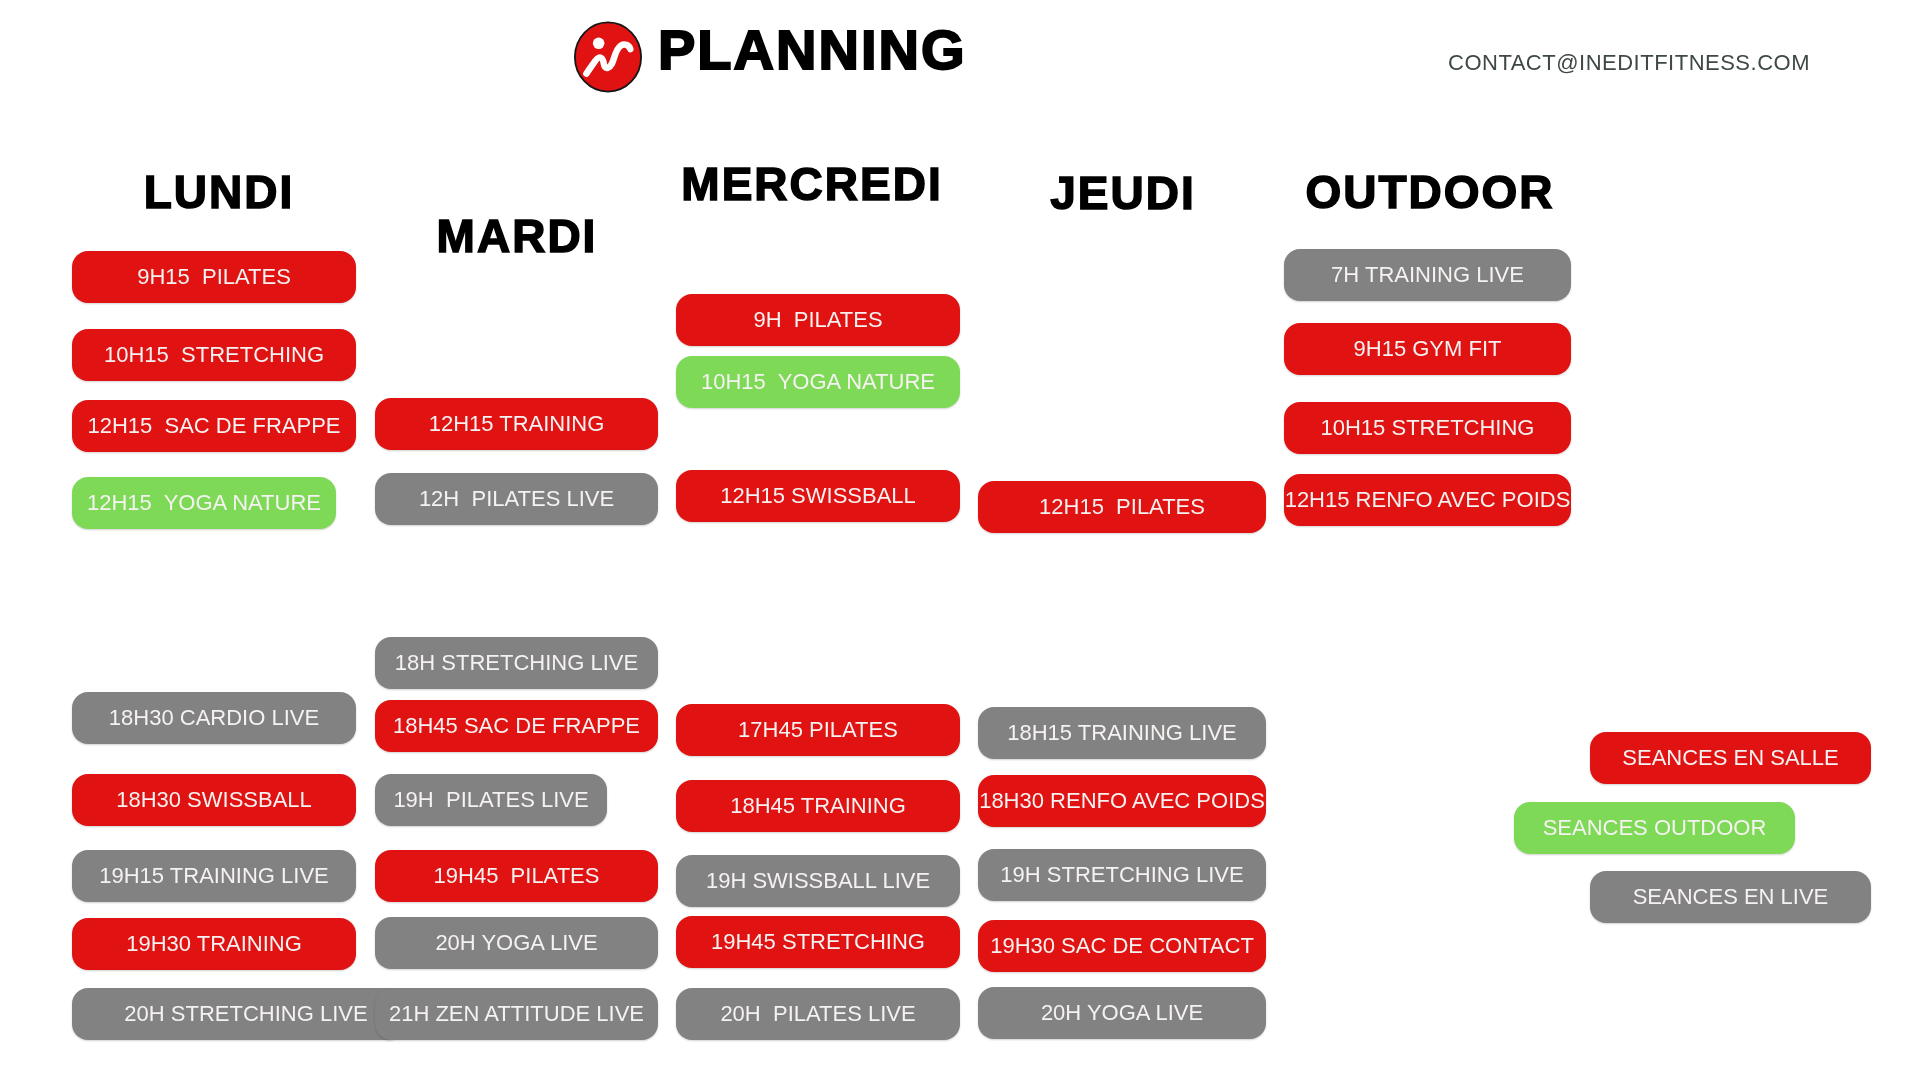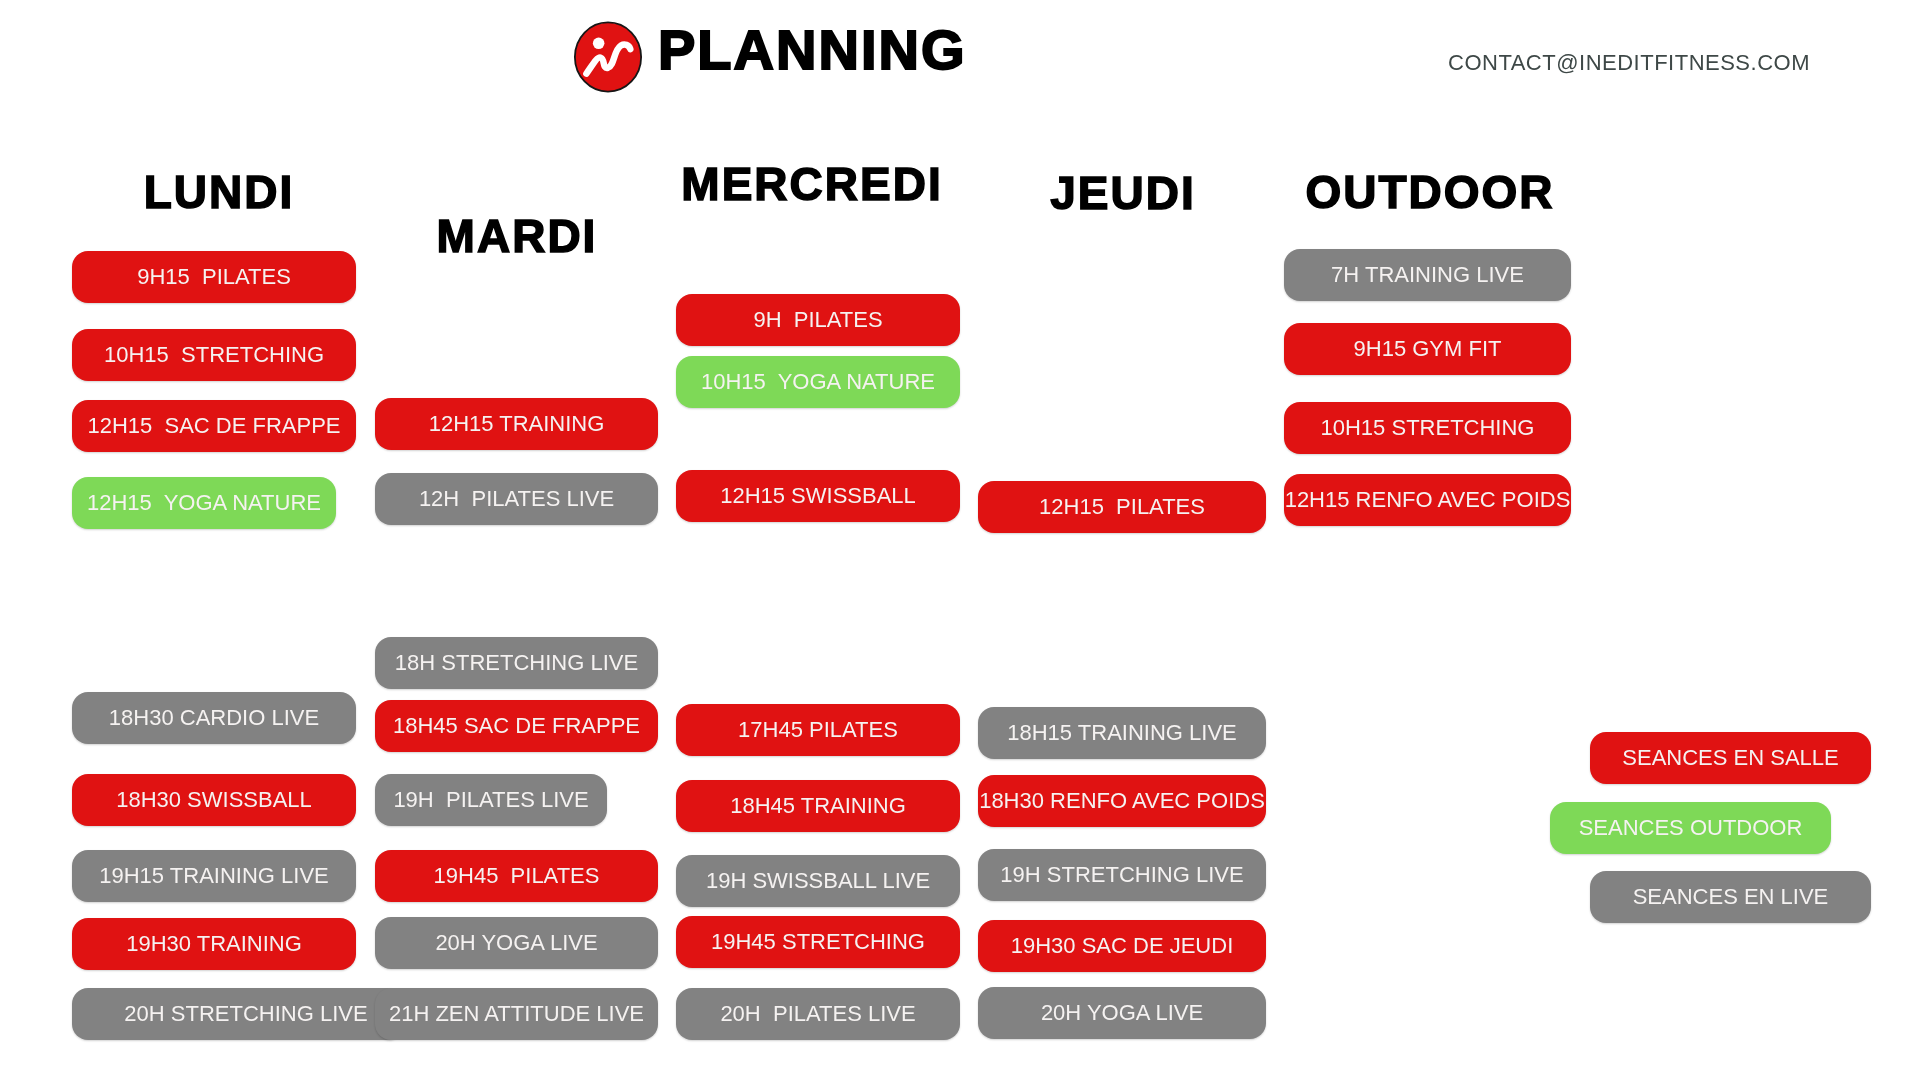--- a/index.html
+++ b/index.html
@@ -91,28 +91,28 @@
       <div class="pill salle" style="left: 676px; top: 704px; width: 284px;">17H45 PILATES</div>
       <div class="pill salle" style="left: 676px; top: 780px; width: 284px;">18H45 TRAINING</div>
       <div class="pill live" style="left: 676px; top: 855px; width: 284px;">19H SWISSBALL LIVE</div>
       <div class="pill salle" style="left: 676px; top: 916px; width: 284px;">19H45 STRETCHING</div>
       <div class="pill live" style="left: 676px; top: 988px; width: 284px;">20H  PILATES LIVE</div>
       <div class="day-header" style="left: 1123px; top: 166px;">JEUDI</div>
       <div class="pill salle" style="left: 978px; top: 481px; width: 288px;">12H15  PILATES</div>
       <div class="pill live" style="left: 978px; top: 707px; width: 288px;">18H15 TRAINING LIVE</div>
       <div class="pill salle" style="left: 978px; top: 775px; width: 288px;">18H30 RENFO AVEC POIDS</div>
       <div class="pill live" style="left: 978px; top: 849px; width: 288px;">19H STRETCHING LIVE</div>
-      <div class="pill salle" style="left: 978px; top: 920px; width: 288px;">19H30 SAC DE JEUDI</div>
+      <div class="pill salle" style="left: 978px; top: 920px; width: 288px;">19H30 SAC DE CONTACT</div>
       <div class="pill live" style="left: 978px; top: 987px; width: 288px;">20H YOGA LIVE</div>
       <div class="day-header" style="left: 1430px; top: 165px;">OUTDOOR</div>
       <div class="pill live" style="left: 1284px; top: 249px; width: 287px;">7H TRAINING LIVE</div>
       <div class="pill salle" style="left: 1284px; top: 323px; width: 287px;">9H15 GYM FIT</div>
       <div class="pill salle" style="left: 1284px; top: 402px; width: 287px;">10H15 STRETCHING</div>
       <div class="pill salle" style="left: 1284px; top: 474px; width: 287px;">12H15 RENFO AVEC POIDS</div>
     </div>
 
   <div id="legend">
       <div class="pill salle" style="left: 1590px; top: 732px; width: 281px;">SEANCES EN SALLE</div>
-      <div class="pill outdoor" style="left: 1550px; top: 802px; width: 281px;">SEANCES OUTDOOR</div>
+      <div class="pill outdoor" style="left: 1514px; top: 802px; width: 281px;">SEANCES OUTDOOR</div>
       <div class="pill live" style="left: 1590px; top: 871px; width: 281px;">SEANCES EN LIVE</div>
     </div>
 
 </div>
 
 </body></html>

